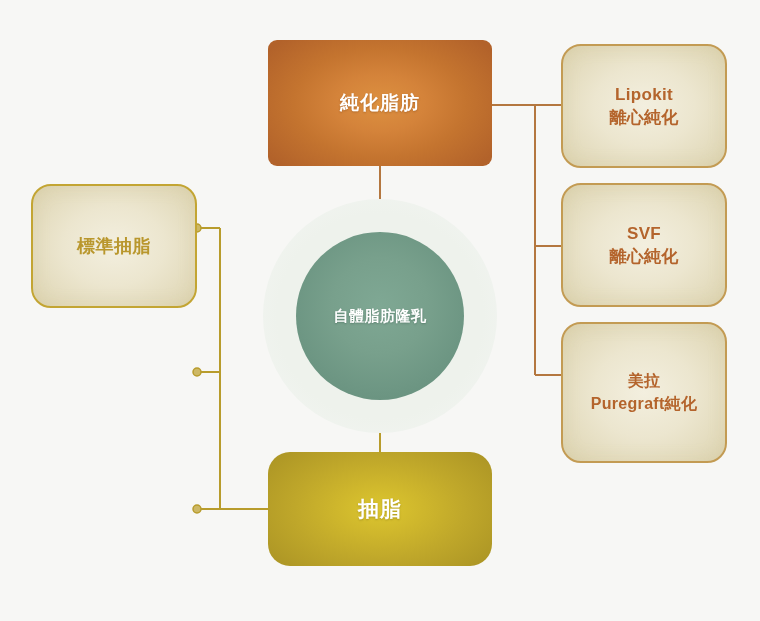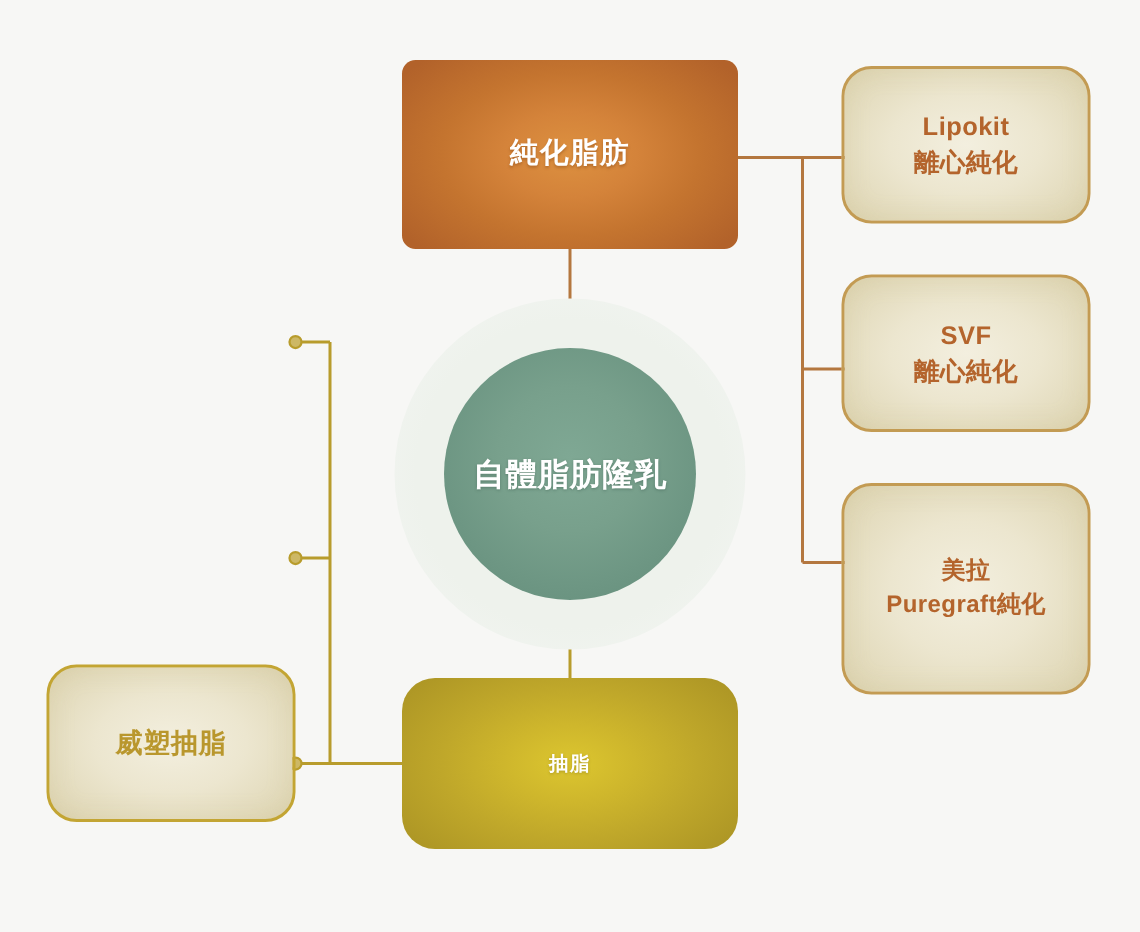--- a/index.html
+++ b/index.html
@@ -59,21 +59,21 @@
     height: 168px;
     border-radius: 50%;
     background: radial-gradient(circle at 50% 44%, #7fa894 0%, #78a08c 38%, #6d9683 68%, #628c79 100%);
     display: flex;
     align-items: center;
     justify-content: center;
     z-index: 5;
   }
   #center-circle .label {
     color: #ffffff;
-    font-size: 21px;
+    font-size: 15px;
     font-weight: bold;
     letter-spacing: 0.5px;
     text-shadow: 0 1px 2px rgba(40,70,58,0.35);
   }
 
   
   #node-purify {
     left: 268px;
     top: 40px;
     width: 224px;
@@ -97,30 +97,30 @@
     top: 452px;
     width: 224px;
     height: 114px;
     border-radius: 22px;
     background:
       radial-gradient(ellipse 62% 72% at 50% 50%, #dcc62f 0%, #cfb72c 30%, #bfa72a 62%, #ad9625 100%);
     z-index: 4;
   }
   #node-lipo .label {
     color: #ffffff;
-    font-size: 13px;
+    font-size: 21px;
     font-weight: bold;
     letter-spacing: 1px;
     text-shadow: 0 1px 2px rgba(110,95,10,0.4);
   }
 
   
   .box-cream {
     width: 166px;
-    height: 105px;
+    height: 124px;
     border-radius: 20px;
     background:
       radial-gradient(ellipse 78% 82% at 50% 50%, #f3efdf 0%, #ece6cf 40%, #e2dabb 72%, #d8cfab 100%);
     box-shadow: inset 0 0 18px rgba(196,176,118,0.18);
   }
   .box-cream.left {
     border: 2px solid #c3a533;
   }
   .box-cream.left .label {
     color: #b9972d;
@@ -188,22 +188,22 @@
   </div>
 
   <div id="node-purify" class="node">
     <span class="label">純化脂肪</span>
   </div>
 
   <div id="node-lipo" class="node">
     <span class="label">抽脂</span>
   </div>
 
-  <div id="node-vaser" class="node box-cream left">
-    <span class="label nowrap">威塑抽脂</span>
+  <div id="node-standard" class="node box-cream left">
+    <span class="label nowrap">標準抽脂</span>
   </div>
 
   <div id="node-lipokit" class="node box-cream right">
     <span class="label">
       <span class="nowrap">Lipokit</span><br>
       <span class="nowrap">離心純化</span>
     </span>
   </div>
   <div id="node-svf" class="node box-cream right">
     <span class="label">

